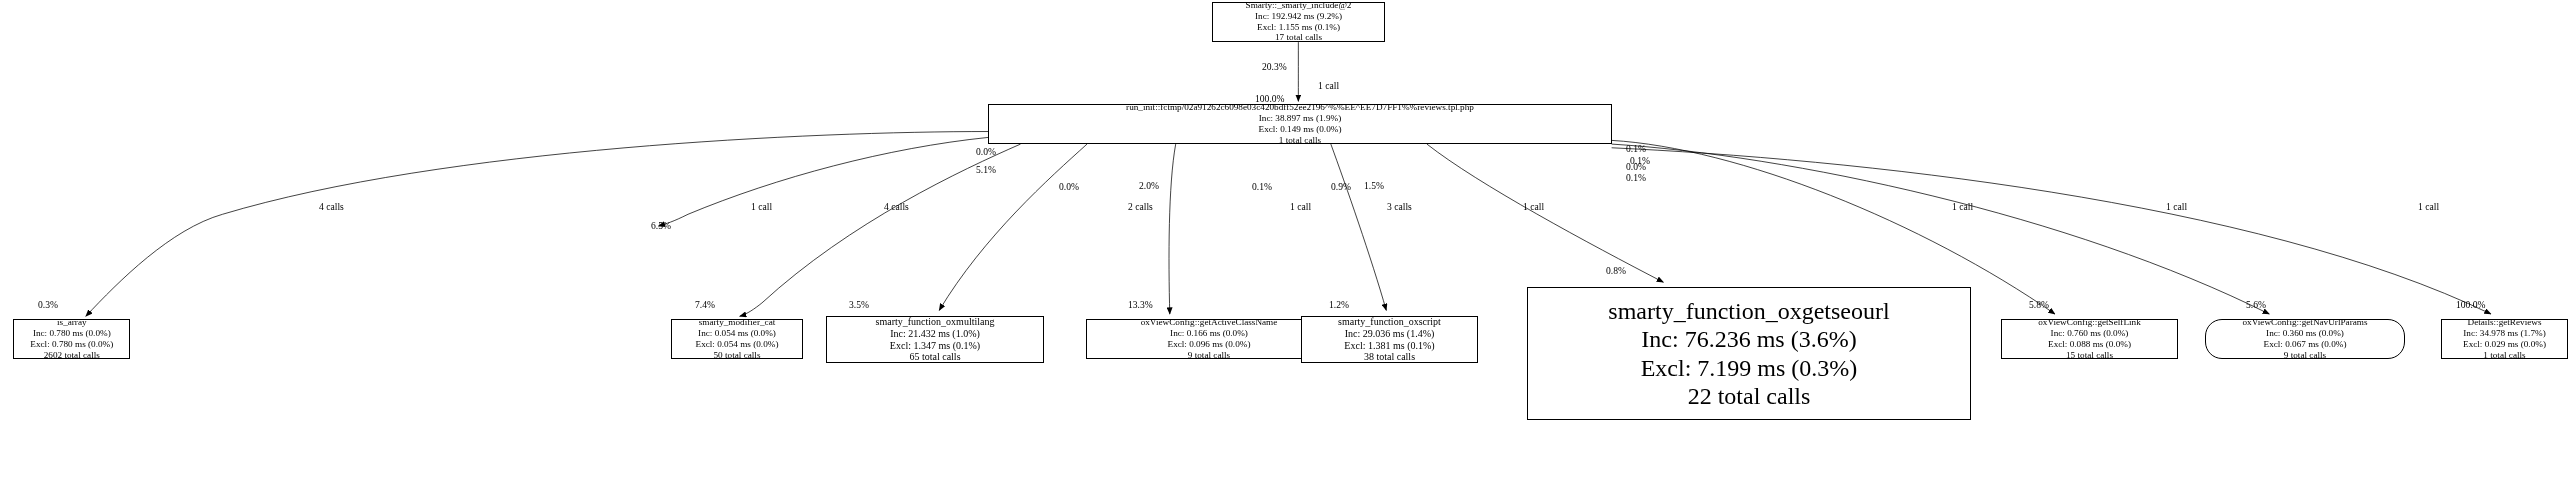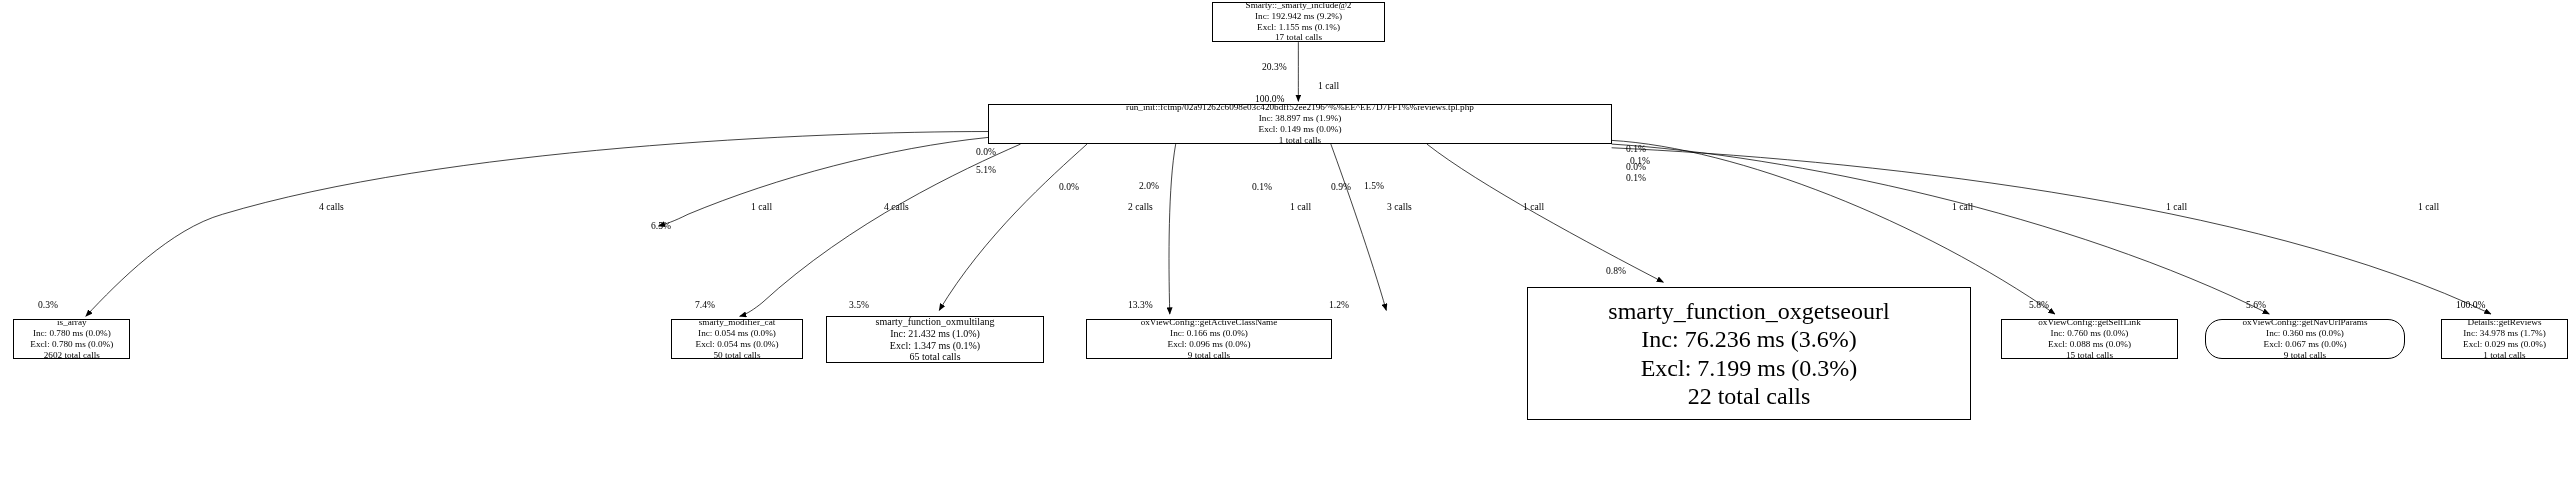--- a/index.html
+++ b/index.html
@@ -172,20 +172,26 @@
     <span class="ln">65 total calls</span>
   </div>
 
   <div class="node small" style="left:1066px; top:319px; width:246px; height:40px;margin-left:20px;">
     <span class="ln">oxViewConfig::getActiveClassName</span>
     <span class="ln">Inc: 0.166 ms (0.0%)</span>
     <span class="ln">Excl: 0.096 ms (0.0%)</span>
     <span class="ln">9 total calls</span>
   </div>
 
+  <div class="node medium" style="left:1301px; top:316px; width:177px; height:47px;">
+    <span class="ln">smarty_function_oxscript</span>
+    <span class="ln">Inc: 29.036 ms (1.4%)</span>
+    <span class="ln">Excl: 1.381 ms (0.1%)</span>
+    <span class="ln">38 total calls</span>
+  </div>
 
   <div class="node big" style="left:1527px; top:287px; width:444px; height:133px;">
     <span class="ln">smarty_function_oxgetseourl</span>
     <span class="ln">Inc: 76.236 ms (3.6%)</span>
     <span class="ln">Excl: 7.199 ms (0.3%)</span>
     <span class="ln">22 total calls</span>
   </div>
 
   <div class="node small" style="left:2001px; top:319px; width:177px; height:40px;">
     <span class="ln">oxViewConfig::getSelfLink</span>

